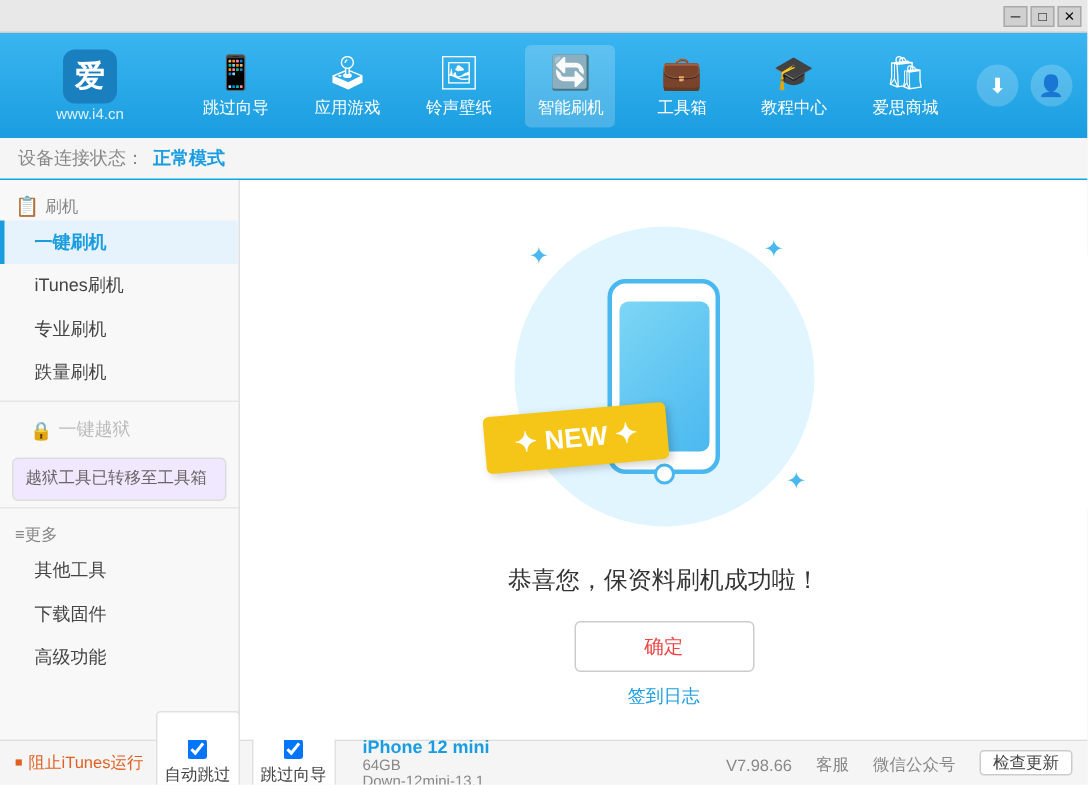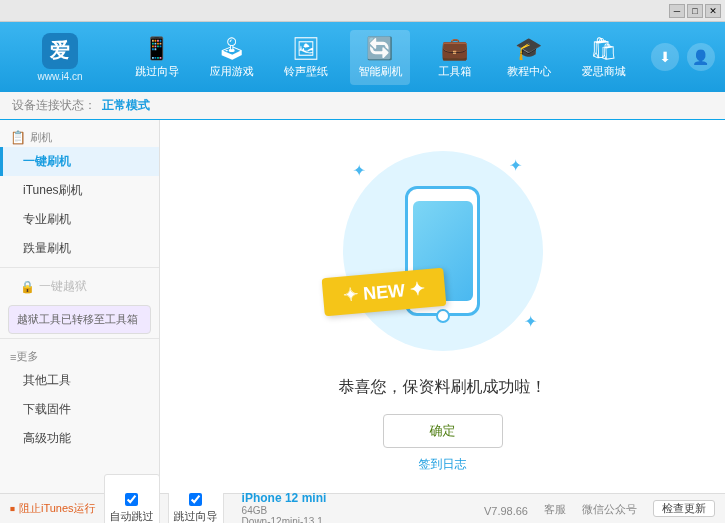--- a/index.html
+++ b/index.html
@@ -207,21 +207,21 @@
       content: ' ✦';
     }
 
     .success-text {
       font-size: 16px; color: #333; margin-bottom: 16px; font-weight: 500;
     }
     .confirm-btn {
       width: 120px; height: 34px;
       border: 1px solid #ccc; background: white;
       border-radius: 4px; cursor: pointer;
-      font-size: 13px; color: #4d7c0f;
+      font-size: 13px; color: #ef4444;
       display: flex; align-items: center; justify-content: center;
       margin-bottom: 8px;
     }
     .daily-link {
       font-size: 12px; color: #1a9de0; cursor: pointer;
     }
 
     
     .bottom-bar {
       height: 30px;

